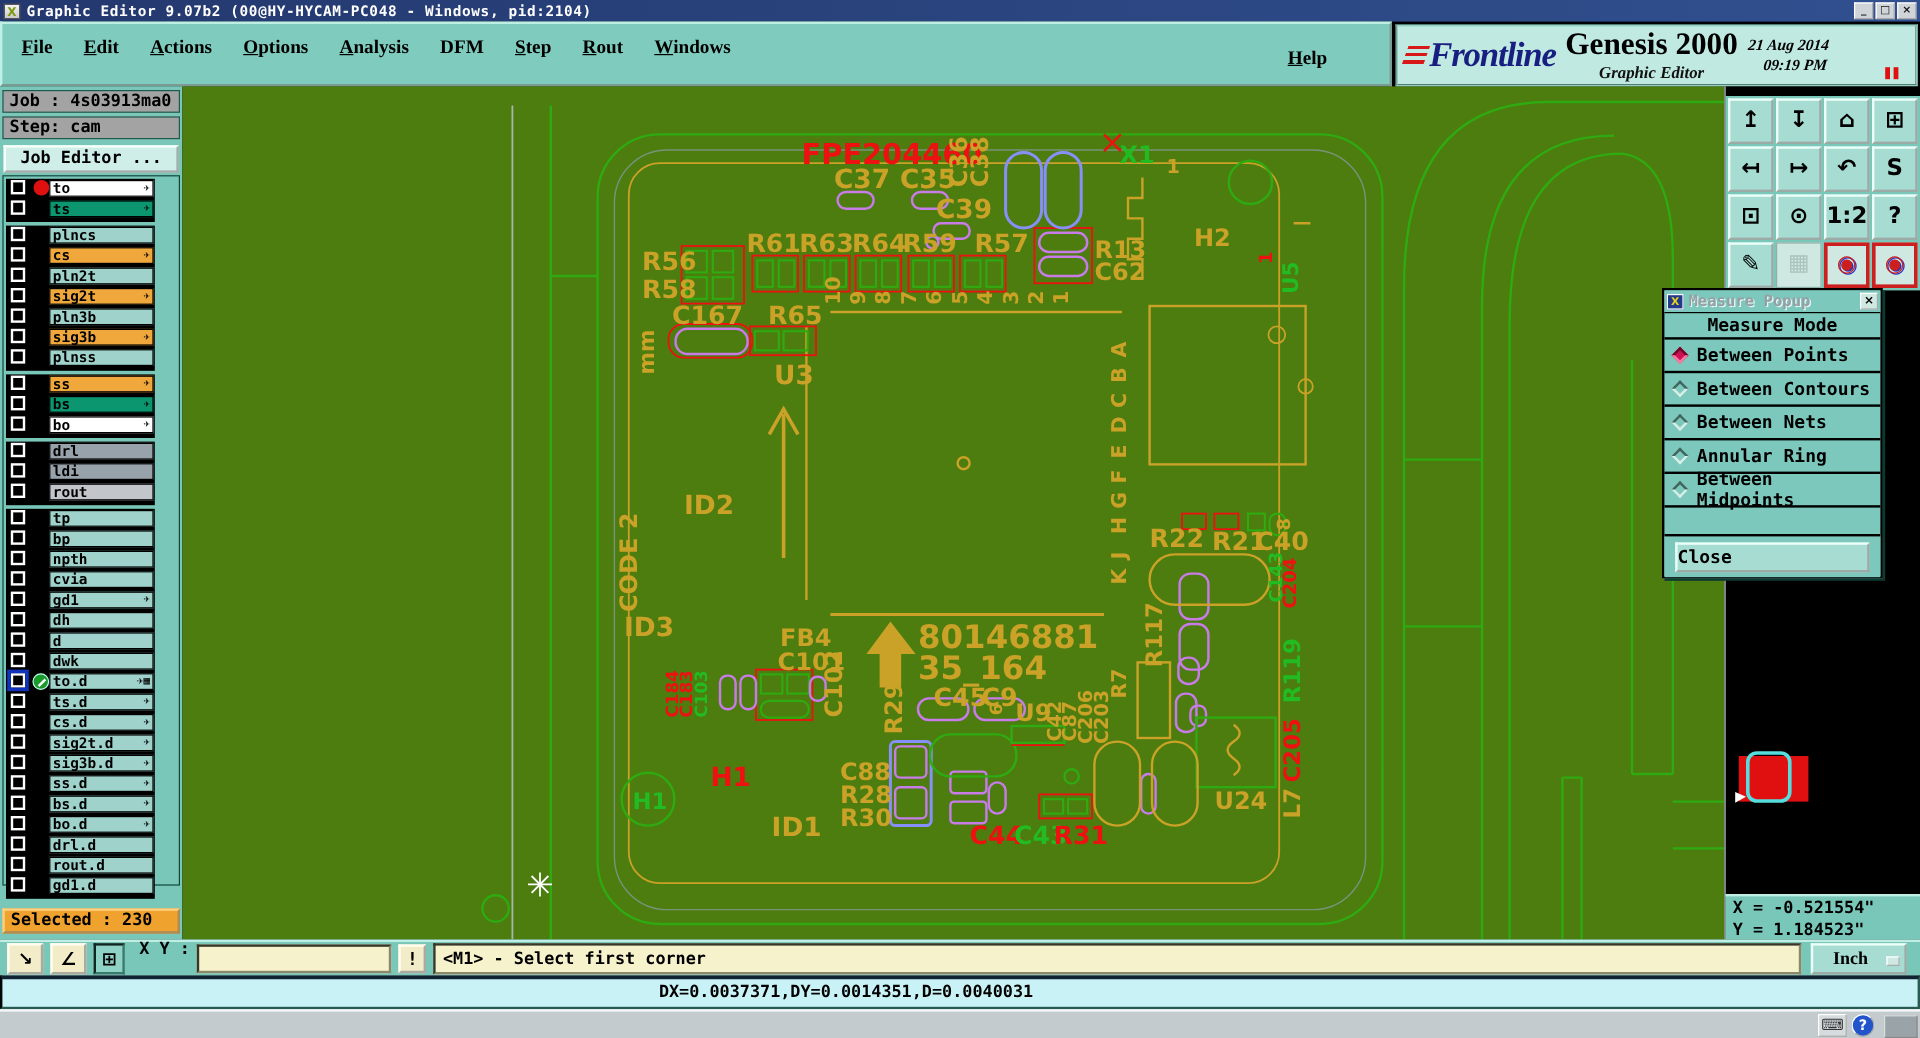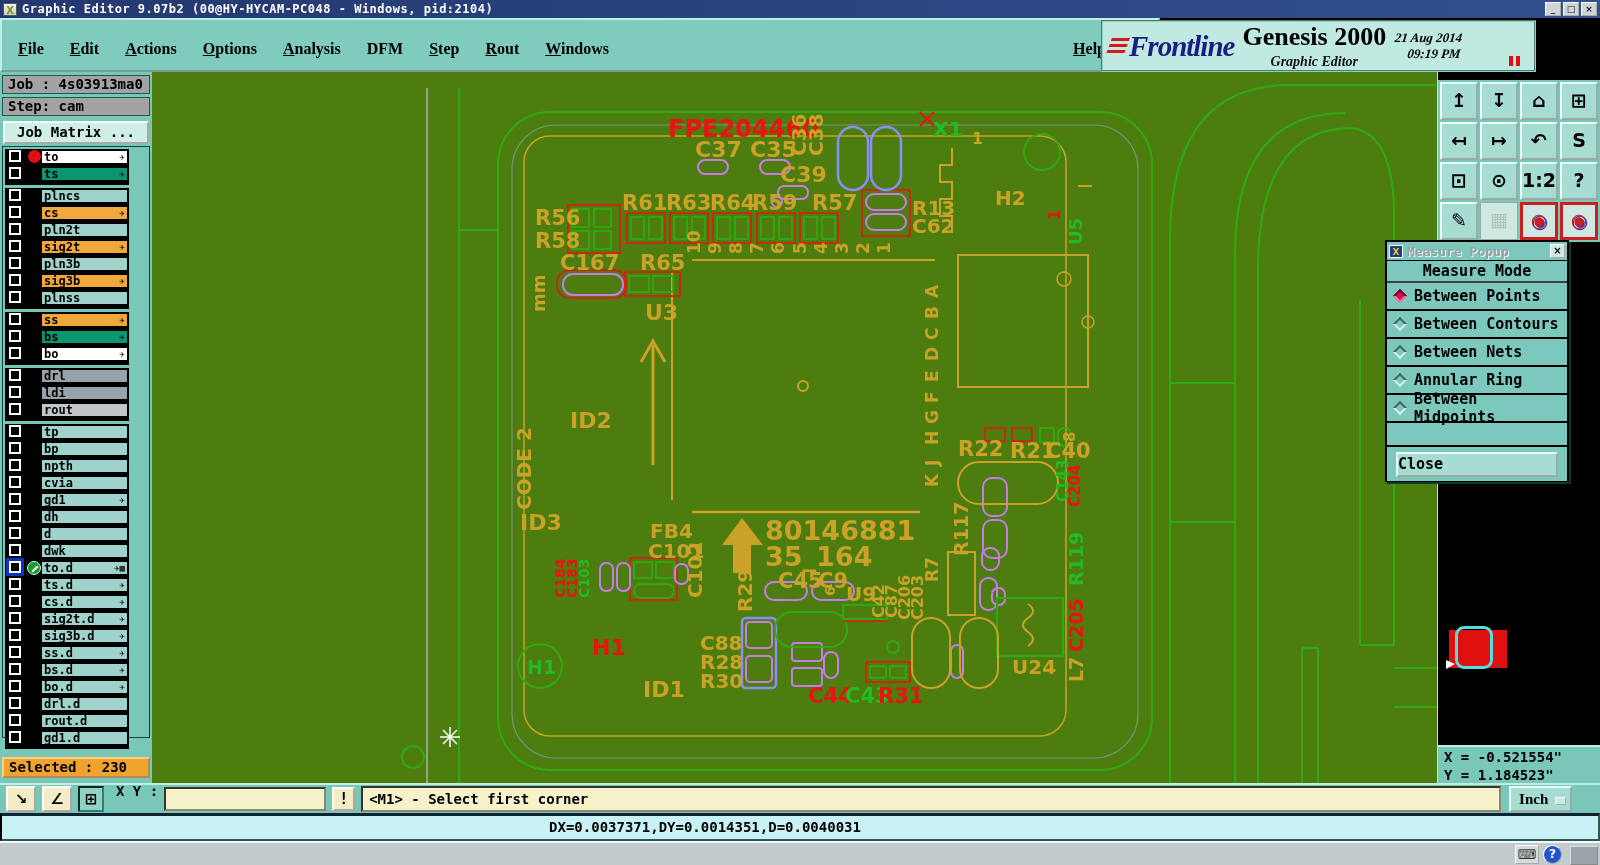--- a/index.html
+++ b/index.html
@@ -5,24 +5,24 @@
 *{margin:0;padding:0;box-sizing:border-box}
 html,body{width:1600px;height:865px;background:#000;overflow:hidden}
 .app{position:absolute;left:0;top:0;width:1600px;height:865px;font-family:"DejaVu Sans Mono",monospace;background:#000}
 
 .titlebar{position:absolute;left:0;top:0;width:1600px;height:18px;background:linear-gradient(90deg,#23386e,#31508f);display:flex;align-items:center;padding:0 3px;color:#fff}
 .appicon{width:14px;height:13px;background:linear-gradient(#f4f4f4,#c9c9c9);color:#7a9a10;font:bold 10px/13px "DejaVu Sans",sans-serif;text-align:center;margin-right:5px;border:1px solid #555}
 .tb-title{font:bold 12px "DejaVu Sans Mono",monospace;letter-spacing:0.5px}
 .winbtns{margin-left:auto;display:flex;gap:2px}
 .winbtn{width:16px;height:14px;background:#cfd4d8;border:1px outset #fff;font:bold 9px/12px "DejaVu Sans",sans-serif;text-align:center;color:#111}
 
-.menubar{position:absolute;left:0;top:18px;width:1160px;height:54px;background:#7fccbe;border:2px outset #bfeee4;display:flex;align-items:flex-end;padding:0 0 12px 16px}
+.menubar{position:absolute;left:0;top:18px;width:1160px;height:54px;background:#7fccbe;border:2px outset #bfeee4;display:flex;align-items:center;padding:0 0 12px 16px}
 .mitem{font:bold 16px "Liberation Serif",serif;color:#000;margin-right:26px;cursor:default}
 .mhelp{position:absolute;right:26px;bottom:12px;font:bold 16px "Liberation Serif",serif}
-.brand{position:absolute;left:1101px;top:20px;width:435px;height:52px;background:#bfe9e1;border:2px groove #8fd0c2;display:flex;align-items:center;padding:2px 6px}
+.brand{position:absolute;left:1163px;top:20px;width:435px;height:52px;background:#bfe9e1;border:2px groove #8fd0c2;display:flex;align-items:center;padding:2px 6px}
 .stripes{width:18px;height:16px;background:repeating-linear-gradient(180deg,#d81818 0 3px,rgba(0,0,0,0) 3px 6px);transform:skewX(-20deg);margin-right:2px}
 .logo{font:italic 900 29px "Liberation Serif",serif;color:#181f80;letter-spacing:-1px}
 .gen-block{margin-left:8px;text-align:center;line-height:1}
 .gen-title{font:bold 26px "Liberation Serif",serif;color:#000}
 .gen-sub{font:italic bold 14px "Liberation Serif",serif;color:#111;margin-top:2px}
 .date-block{margin-left:8px;text-align:right;font:italic bold 13px "Liberation Serif",serif;line-height:1.25;transform:skewX(-6deg)}
 .pause{position:absolute;right:14px;bottom:4px;display:flex;gap:3px}
 .pause span{width:4px;height:10px;background:#e01010}
 
 .sidebar{position:absolute;left:0;top:72px;width:152px;height:711px;background:#79c7b9}
@@ -56,36 +56,36 @@
 .preview-red{position:absolute;left:11px;top:558px;width:58px;height:38px;background:#e01010}
 .preview-sel{position:absolute;left:17px;top:554px;width:38px;height:43px;border:3px solid #55dedd;border-radius:9px}
 .preview-cursor{position:absolute;left:8px;top:588px;width:0;height:0;border-left:9px solid #fff;border-bottom:5px solid rgba(0,0,0,0);border-top:4px solid rgba(0,0,0,0)}
 .coords{position:absolute;left:0;top:673px;width:163px;height:38px;background:#79c7b9;border-top:2px outset #bfeee4;font:bold 14px/18px "DejaVu Sans Mono",monospace;color:#000;padding:1px 0 0 6px}
 
 .mpopup{position:absolute;left:1385px;top:240px;width:184px;height:242px;background:#7cc8bc;border:2px solid #000;z-index:50;box-shadow:2px 2px 0 #0a3a30}
 .mp-title{height:19px;display:flex;align-items:center;border-bottom:1px solid #000;padding:0 2px;background:#7cc8bc}
 .mp-icon{width:14px;height:13px;background:#223a8a;color:#e8d020;font:bold 9px/12px "DejaVu Sans",sans-serif;text-align:center;border:1px solid #fff;margin-right:4px}
 .mp-title-text{font:bold 13px "DejaVu Sans Mono",monospace;color:#95a0a6;text-shadow:1px 1px 0 #e8f8f4}
 .mp-x{margin-left:auto;width:15px;height:14px;background:#cfe8e2;border:1px outset #fff;font:bold 10px/12px "DejaVu Sans",sans-serif;text-align:center;color:#000}
-.mp-header{height:22px;border-bottom:2px solid #404040;font:bold 15px/21px "DejaVu Sans Mono",monospace;text-align:center;color:#000}
+.mp-header{height:22px;border-bottom:2px solid #000000;font:bold 15px/21px "DejaVu Sans Mono",monospace;text-align:center;color:#000}
 .mrow{height:28px;border-bottom:2px solid #000;display:flex;align-items:center;gap:9px;padding-left:8px;font:bold 15px "DejaVu Sans Mono",monospace;color:#000;cursor:default}
 .mdia{width:10px;height:10px;transform:rotate(45deg);background:#7cc8bc;border:2px solid;border-color:#41645c #d8efe8 #d8efe8 #41645c;flex:none}
 .mdia.on{background:#cc1155;border-color:#6e0828 #ff7aa0 #ff7aa0 #6e0828}
 .mp-gap{height:22px}
 .mp-closewrap{height:36px;border-top:2px solid #000;display:flex;align-items:center;justify-content:center;background:#7cc8bc}
 .mp-close{width:162px;height:25px;background:#a7dcd2;border:2px outset #eafff8;font:bold 15px/21px "DejaVu Sans Mono",monospace;text-align:left;color:#000;cursor:default}
 
 .cmdbar{position:absolute;left:0;top:783px;width:1600px;height:30px;background:#79c7b9;border-top:2px outset #bfeee4;display:flex;align-items:center}
 .cbtn{width:30px;height:26px;margin-left:6px;background:#f2ecc8;border:2px outset #fffef0;font:bold 15px/22px "DejaVu Sans",sans-serif;text-align:center;color:#000;cursor:default}
 .cbtn.pressed{background:#8fd2c6;border:2px inset #3a7a6c;width:26px}
 .xy-label{font:bold 14px "DejaVu Sans Mono",monospace;margin:0 6px 16px 12px;color:#000}
 .xy-input{width:162px;height:24px;background:#f6f2cc;border:2px inset #8a8a6a;font:14px "DejaVu Sans Mono",monospace;padding:0 3px}
 .exc-btn{width:23px;height:24px;margin-left:6px;background:#f2ecc8;border:2px outset #fffef0;font:bold 15px/20px "DejaVu Sans Mono",monospace;text-align:center;color:#000}
 .msgbox{margin-left:6px;width:1140px;height:26px;background:#f6f2cc;border:2px inset #8a8a6a;font:bold 14px/22px "DejaVu Sans Mono",monospace;color:#000;padding-left:6px;white-space:pre}
-.inch-btn{margin-left:8px;width:63px;height:26px;background:#a7dcd2;border:2px outset #eafff8;font:bold 15px/22px "Liberation Serif",serif;text-align:center;color:#000;position:relative;padding-right:14px}
+.inch-btn{margin-left:8px;width:80px;height:26px;background:#a7dcd2;border:2px outset #eafff8;font:bold 15px/22px "Liberation Serif",serif;text-align:center;color:#000;position:relative;padding-right:14px}
 .inch-btn:after{content:"";position:absolute;right:4px;top:9px;width:9px;height:6px;background:#cfe8e2;border:1px outset #fff}
 
 .statusbar{position:absolute;left:0;top:813px;width:1600px;height:28px;background:#c9f2f6;border:2px inset #2a5a54;border-top:3px solid #123;font:bold 14px/23px "DejaVu Sans Mono",monospace;color:#000;text-align:center;padding-right:190px}
 .taskbar{position:absolute;left:0;top:841px;width:1600px;height:24px;background:#c3cbce;border-top:2px outset #f4f8f8;display:flex;align-items:center;justify-content:flex-end;gap:4px;padding-right:38px}
 .tkbtn{width:24px;height:19px;background:#d6dcde;border:1px outset #fff;text-align:center;font:bold 13px/17px "DejaVu Sans",sans-serif;color:#333}
 .tkbtn.q{width:19px;border-radius:50%;background:#2255cc;color:#fff;font-size:12px}
 .tkbox{position:absolute;right:2px;top:3px;width:28px;height:19px;background:#9aa4a8;border:1px outset #d8dee0}
 </style>
 </head>
 <body>
@@ -120,21 +120,21 @@
     </span>
     <span class="pause">
         <span></span>
         <span></span>
       </span>
   </div>
 
   <div class="sidebar">
     <div class="job-label">Job : 4s03913ma0</div>
     <div class="job-label">Step: cam</div>
-    <div class="jm-btn">Job Matrix ...</div>
+    <div class="jm-btn">Job Editor ...</div>
     <div class="layer-panel">
         <div class="lgroup">
           <div class="lrow">
             <span class="lcheck"></span>
             <span class="ldot"></span>
             <span class="lchip bg-white">
               <span>to</span>
               <span class="lic">✈</span>
             </span>
           </div>

